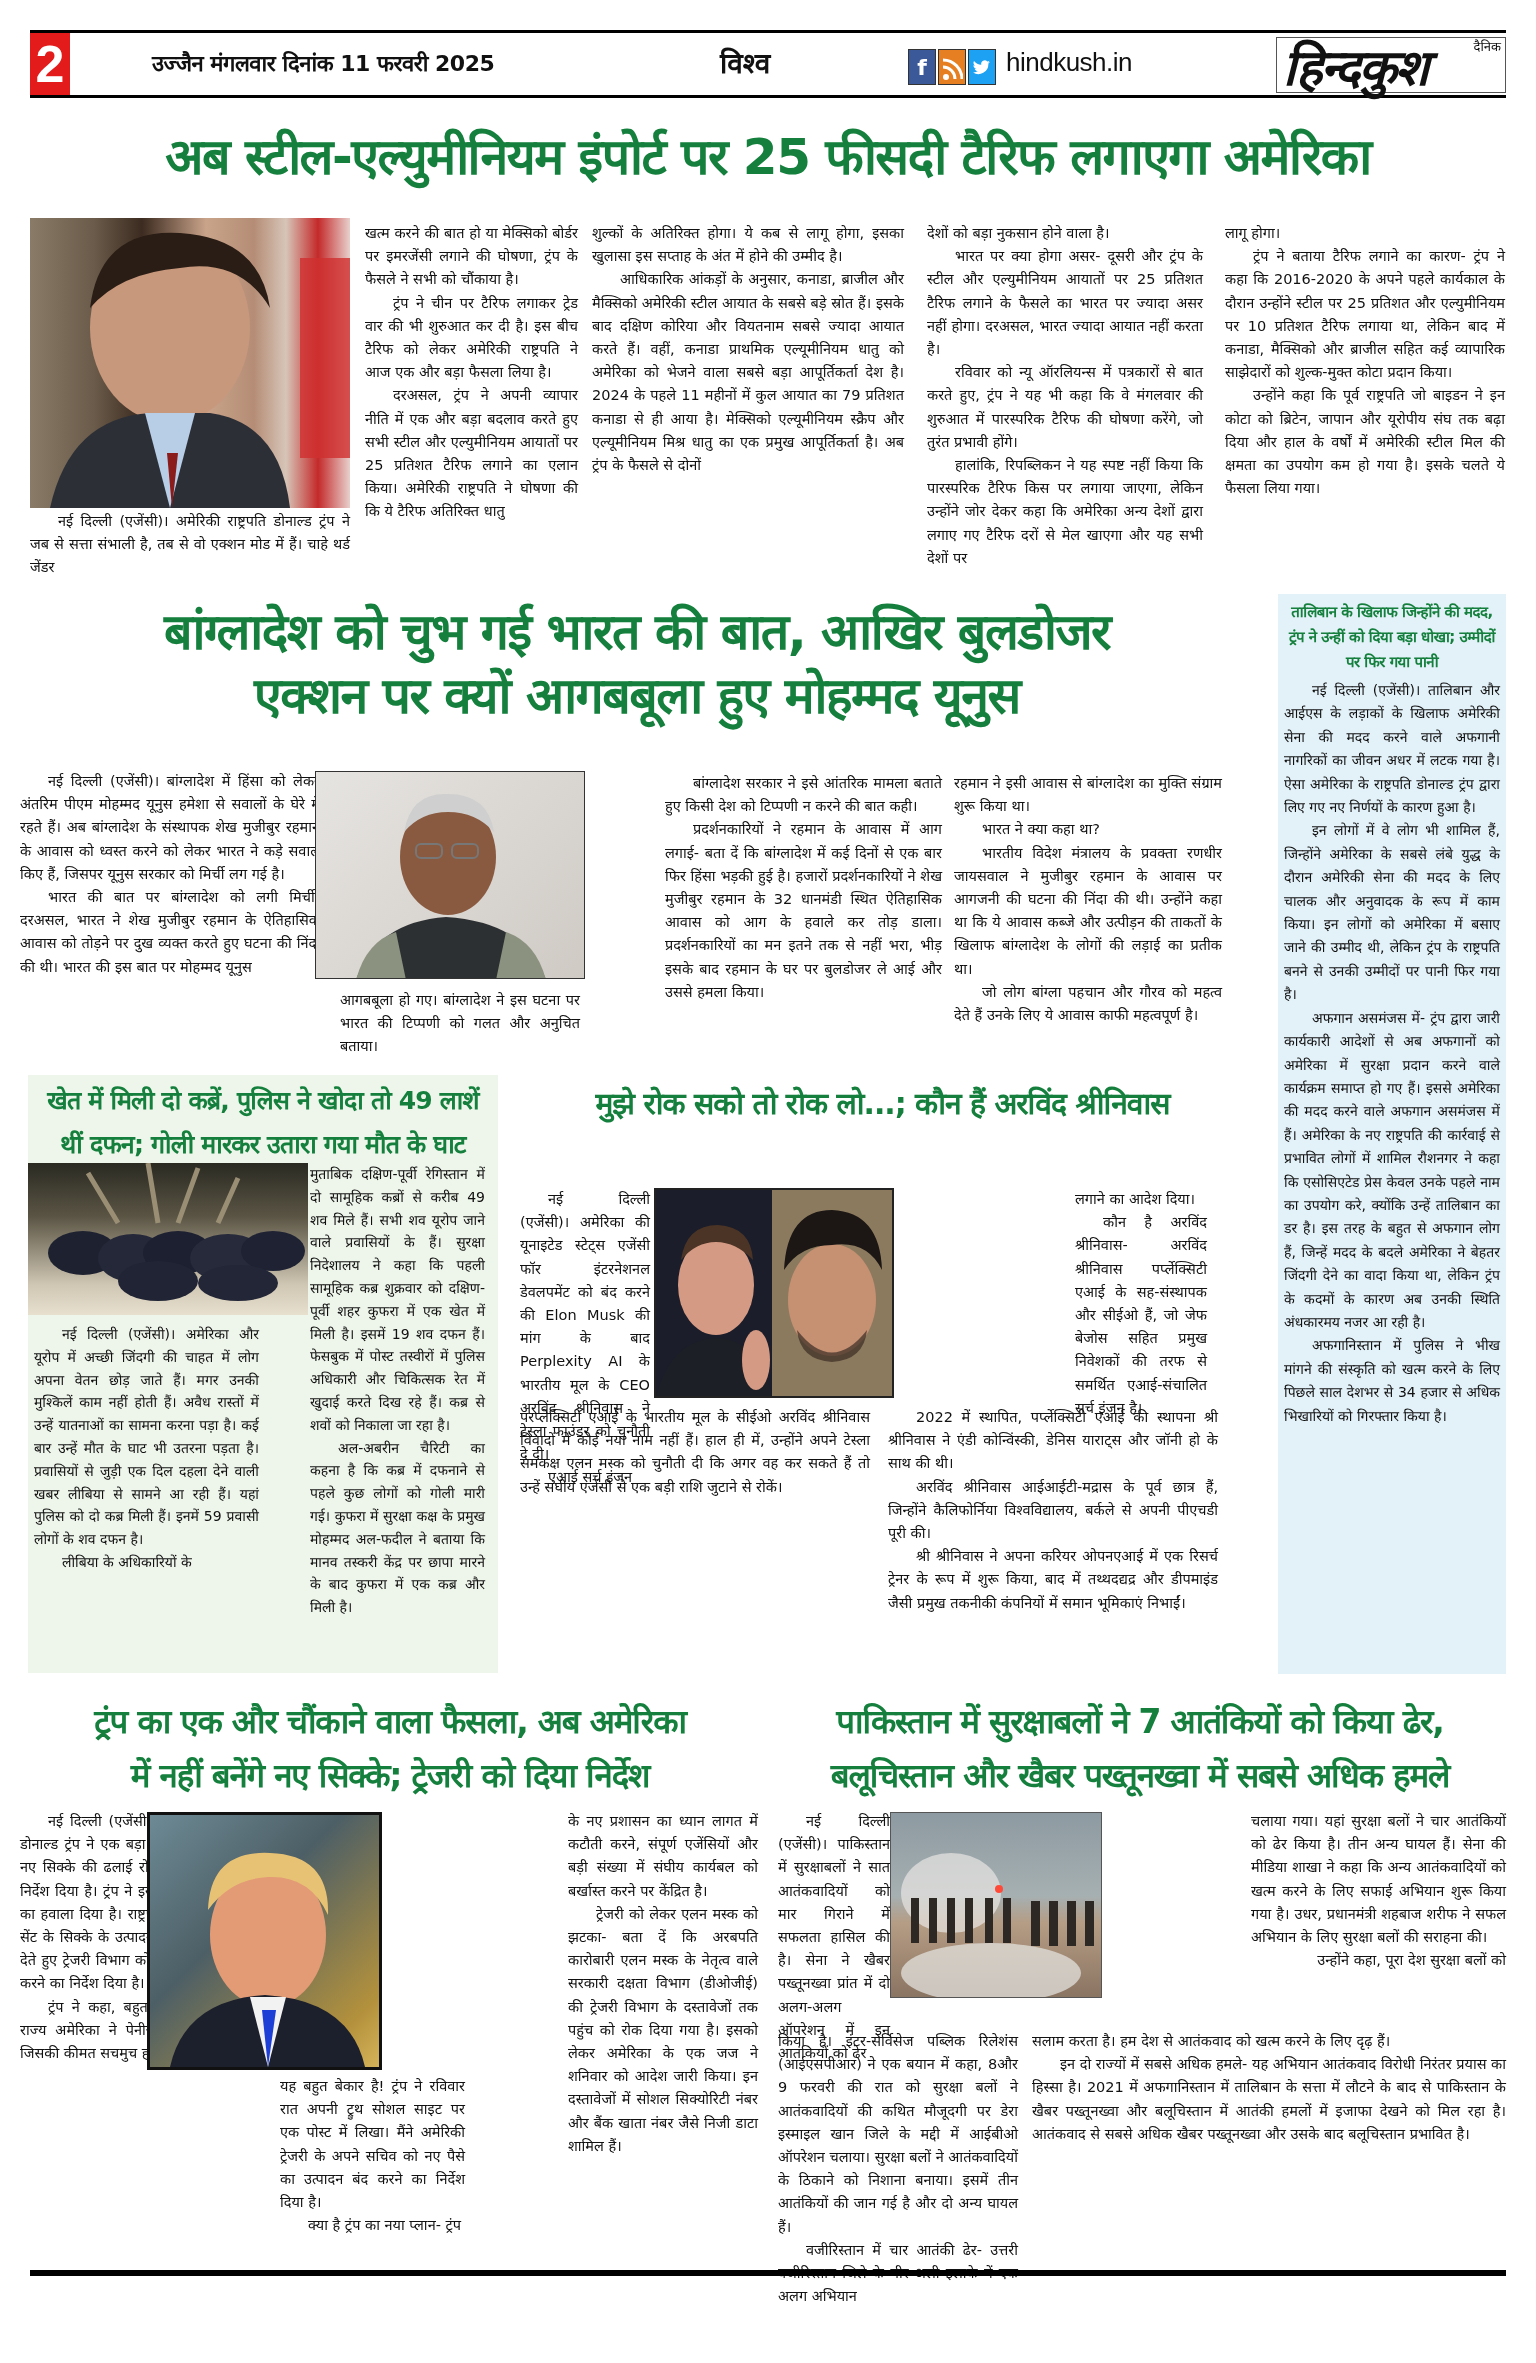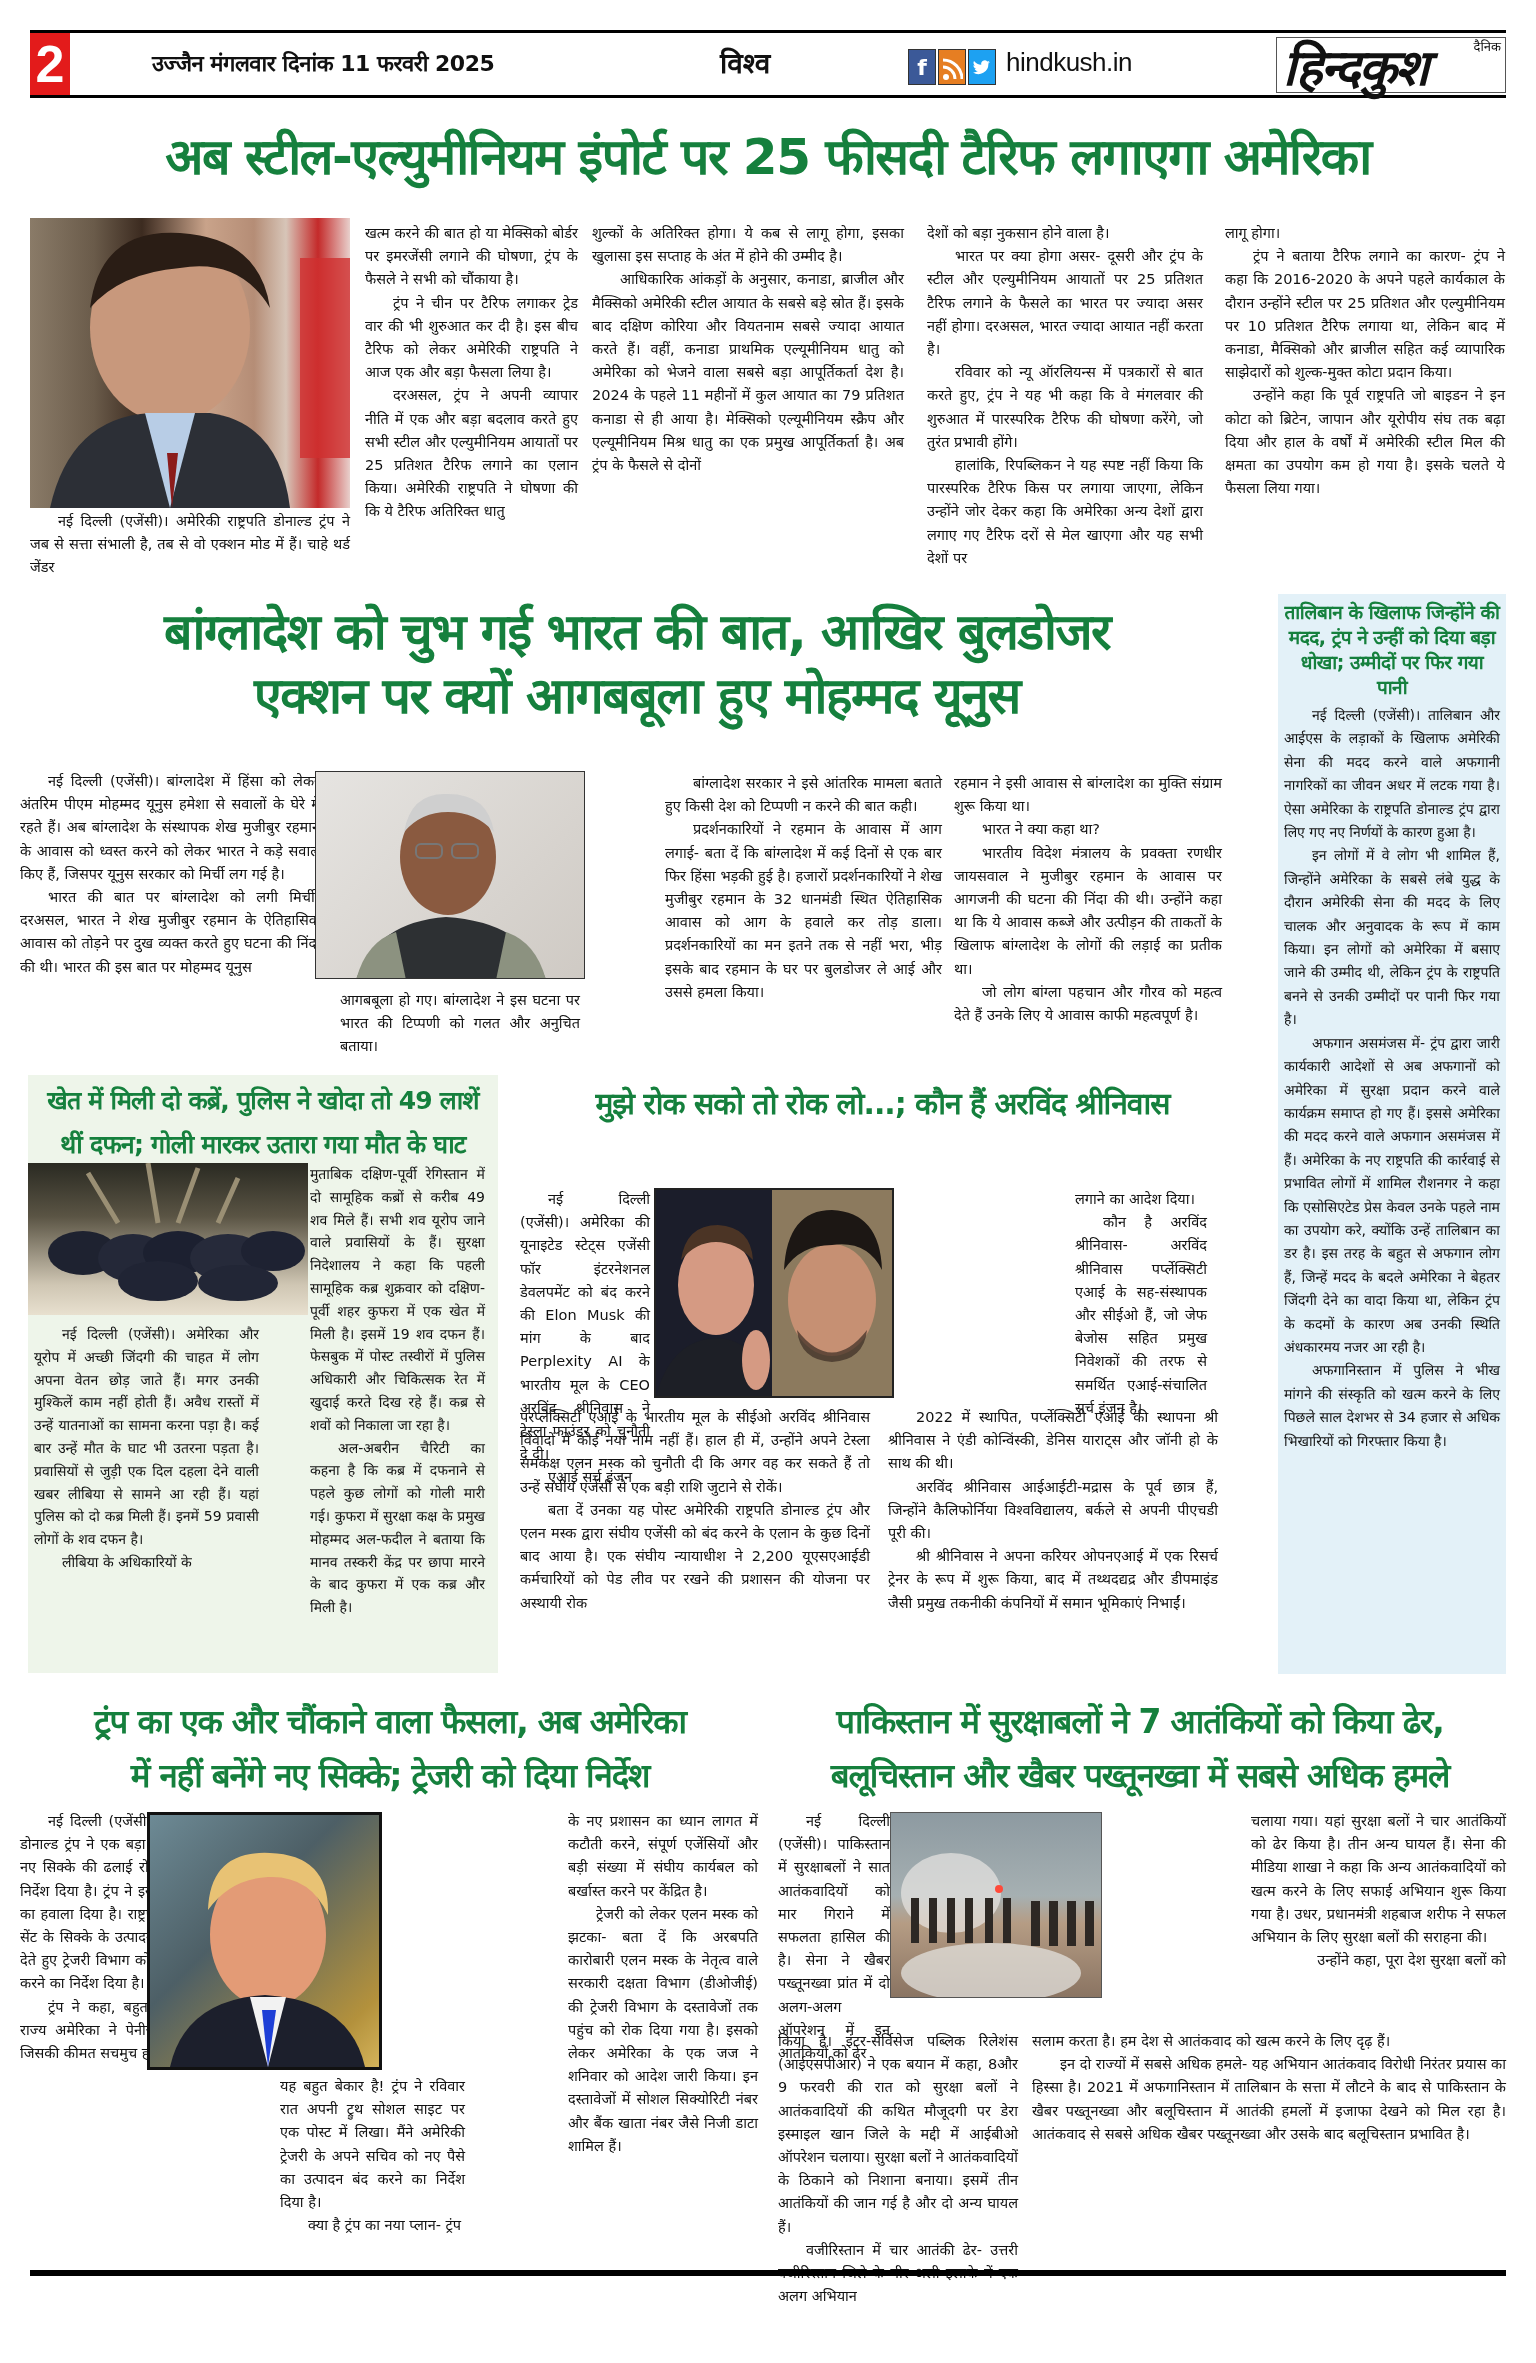--- a/index.html
+++ b/index.html
@@ -123,21 +123,21 @@
   <p>प्रदर्शनकारियों ने रहमान के आवास में आग लगाई- बता दें कि बांग्लादेश में कई दिनों से एक बार फिर हिंसा भड़की हुई है। हजारों प्रदर्शनकारियों ने शेख मुजीबुर रहमान के 32 धानमंडी स्थित ऐतिहासिक आवास को आग के हवाले कर तोड़ डाला। प्रदर्शनकारियों का मन इतने तक से नहीं भरा, भीड़ इसके बाद रहमान के घर पर बुलडोजर ले आई और उससे हमला किया।</p>
 </div>
 <div class="abs body-text" style="left:954px; top:772px; width:268px;">
   <p class="noind">रहमान ने इसी आवास से बांग्लादेश का मुक्ति संग्राम शुरू किया था।</p>
   <p>भारत ने क्या कहा था?</p>
   <p>भारतीय विदेश मंत्रालय के प्रवक्ता रणधीर जायसवाल ने मुजीबुर रहमान के आवास पर आगजनी की घटना की निंदा की थी। उन्होंने कहा था कि ये आवास कब्जे और उत्पीड़न की ताकतों के खिलाफ बांग्लादेश के लोगों की लड़ाई का प्रतीक था।</p>
   <p>जो लोग बांग्ला पहचान और गौरव को महत्व देते हैं उनके लिए ये आवास काफी महत्वपूर्ण है।</p>
 </div>
 
 <aside class="abs sidebar-box" style="left:1278px; top:594px; width:228px; height:1080px; padding:6px 6px;">
-  <h2 class="hl" style="font-size:19px; line-height:25px; letter-spacing:-0.5px; margin-bottom:4px;">तालिबान के खिलाफ जिन्होंने की मदद, ट्रंप ने उन्हीं को दिया बड़ा धोखा; उम्मीदों पर फिर गया पानी</h2>
+  <h2 class="hl" style="font-size:15px; line-height:25px; letter-spacing:-0.5px; margin-bottom:4px;">तालिबान के खिलाफ जिन्होंने की मदद, ट्रंप ने उन्हीं को दिया बड़ा धोखा; उम्मीदों पर फिर गया पानी</h2>
   <div class="body-text" style="font-size:14px; line-height:23.4px;">
     <p>नई दिल्ली (एजेंसी)। तालिबान और आईएस के लड़ाकों के खिलाफ अमेरिकी सेना की मदद करने वाले अफगानी नागरिकों का जीवन अधर में लटक गया है। ऐसा अमेरिका के राष्ट्रपति डोनाल्ड ट्रंप द्वारा लिए गए नए निर्णयों के कारण हुआ है।</p>
     <p>इन लोगों में वे लोग भी शामिल हैं, जिन्होंने अमेरिका के सबसे लंबे युद्ध के दौरान अमेरिकी सेना की मदद के लिए चालक और अनुवादक के रूप में काम किया। इन लोगों को अमेरिका में बसाए जाने की उम्मीद थी, लेकिन ट्रंप के राष्ट्रपति बनने से उनकी उम्मीदों पर पानी फिर गया है।</p>
     <p>अफगान असमंजस में- ट्रंप द्वारा जारी कार्यकारी आदेशों से अब अफगानों को अमेरिका में सुरक्षा प्रदान करने वाले कार्यक्रम समाप्त हो गए हैं। इससे अमेरिका की मदद करने वाले अफगान असमंजस में हैं। अमेरिका के नए राष्ट्रपति की कार्रवाई से प्रभावित लोगों में शामिल रौशनगर ने कहा कि एसोसिएटेड प्रेस केवल उनके पहले नाम का उपयोग करे, क्योंकि उन्हें तालिबान का डर है। इस तरह के बहुत से अफगान लोग हैं, जिन्हें मदद के बदले अमेरिका ने बेहतर जिंदगी देने का वादा किया था, लेकिन ट्रंप के कदमों के कारण अब उनकी स्थिति अंधकारमय नजर आ रही है।</p>
     <p>अफगानिस्तान में पुलिस ने भीख मांगने की संस्कृति को खत्म करने के लिए पिछले साल देशभर से 34 हजार से अधिक भिखारियों को गिरफ्तार किया है।</p>
   </div>
 </aside>
 
 <section class="abs green-box" style="left:28px; top:1075px; width:470px; height:598px;padding-left:16px;">
   <div class="hl" style="position:absolute; left:0; top:4px; width:470px; font-size:25px; line-height:44px; letter-spacing:-0.8px;">
@@ -185,21 +185,20 @@
     <path d="M12 80 Q15 20 60 20 Q108 22 110 80 Q95 50 60 55 Q28 55 12 80z" fill="#1c1714"></path>
     <path d="M25 140 Q60 185 95 140 Q92 170 60 172 Q28 170 25 140z" fill="#3b2c24" opacity="0.7"></path>
   </svg>
 </div>
 <div class="abs body-text" style="left:1075px; top:1188px; width:132px;">
   <p class="noind">लगाने का आदेश दिया।</p>
   <p>कौन है अरविंद श्रीनिवास- अरविंद श्रीनिवास पर्प्लेक्सिटी एआई के सह-संस्थापक और सीईओ हैं, जो जेफ बेजोस सहित प्रमुख निवेशकों की तरफ से समर्थित एआई-संचालित सर्च इंजन है।</p>
 </div>
 <div class="abs body-text" style="left:520px; top:1406px; width:350px;">
   <p class="noind">परप्लेक्सिटी एआई के भारतीय मूल के सीईओ अरविंद श्रीनिवास विवादों में कोई नया नाम नहीं हैं। हाल ही में, उन्होंने अपने टेस्ला समकक्ष एलन मस्क को चुनौती दी कि अगर वह कर सकते हैं तो उन्हें संघीय एजेंसी से एक बड़ी राशि जुटाने से रोकें।</p>
-  <p>बता दें उनका यह पोस्ट अमेरिकी राष्ट्रपति डोनाल्ड ट्रंप और एलन मस्क द्वारा संघीय एजेंसी को बंद करने के एलान के कुछ दिनों बाद आया है। एक संघीय न्यायाधीश ने 2,200 यूएसएआईडी कर्मचारियों को पेड लीव पर रखने की प्रशासन की योजना पर अस्थायी रोक</p>
 </div>
 <div class="abs body-text" style="left:778px; top:1406px; width:0; height:0;"></div>
 <div class="abs body-text" style="left:878px; top:1406px; width:0;"></div>
 <div class="abs body-text" style="left:888px; top:1406px; width:330px;">
   <p>2022 में स्थापित, पर्प्लेक्सिटी एआई की स्थापना श्री श्रीनिवास ने एंडी कोन्विंस्की, डेनिस याराट्स और जॉनी हो के साथ की थी।</p>
   <p>अरविंद श्रीनिवास आईआईटी-मद्रास के पूर्व छात्र हैं, जिन्होंने कैलिफोर्निया विश्वविद्यालय, बर्कले से अपनी पीएचडी पूरी की।</p>
   <p>श्री श्रीनिवास ने अपना करियर ओपनएआई में एक रिसर्च ट्रेनर के रूप में शुरू किया, बाद में तथ्थदद्यद्र और डीपमाइंड जैसी प्रमुख तकनीकी कंपनियों में समान भूमिकाएं निभाईं।</p>
 </div>
 
 <div class="abs hl" style="left:20px; top:1695px; width:740px; font-size:33px; line-height:54px; letter-spacing:-1.2px;">

